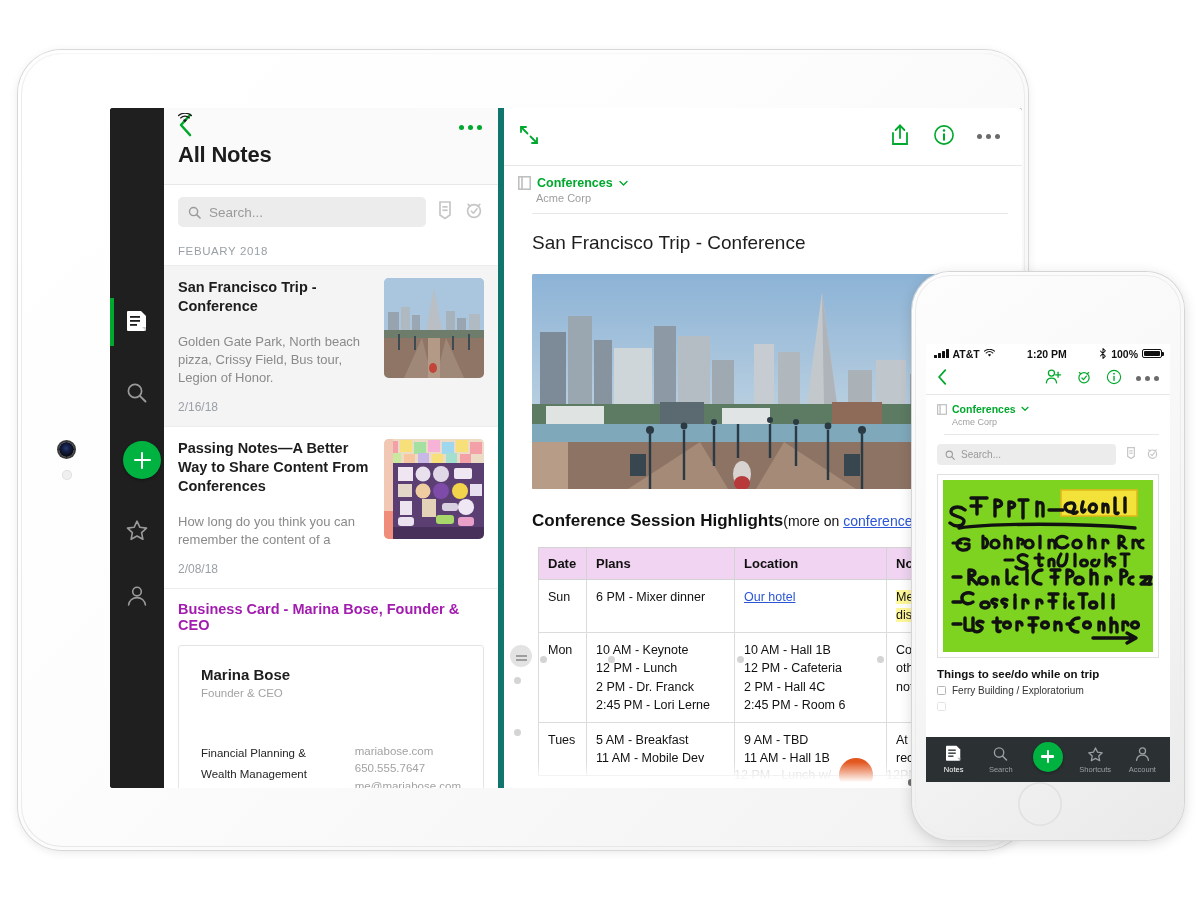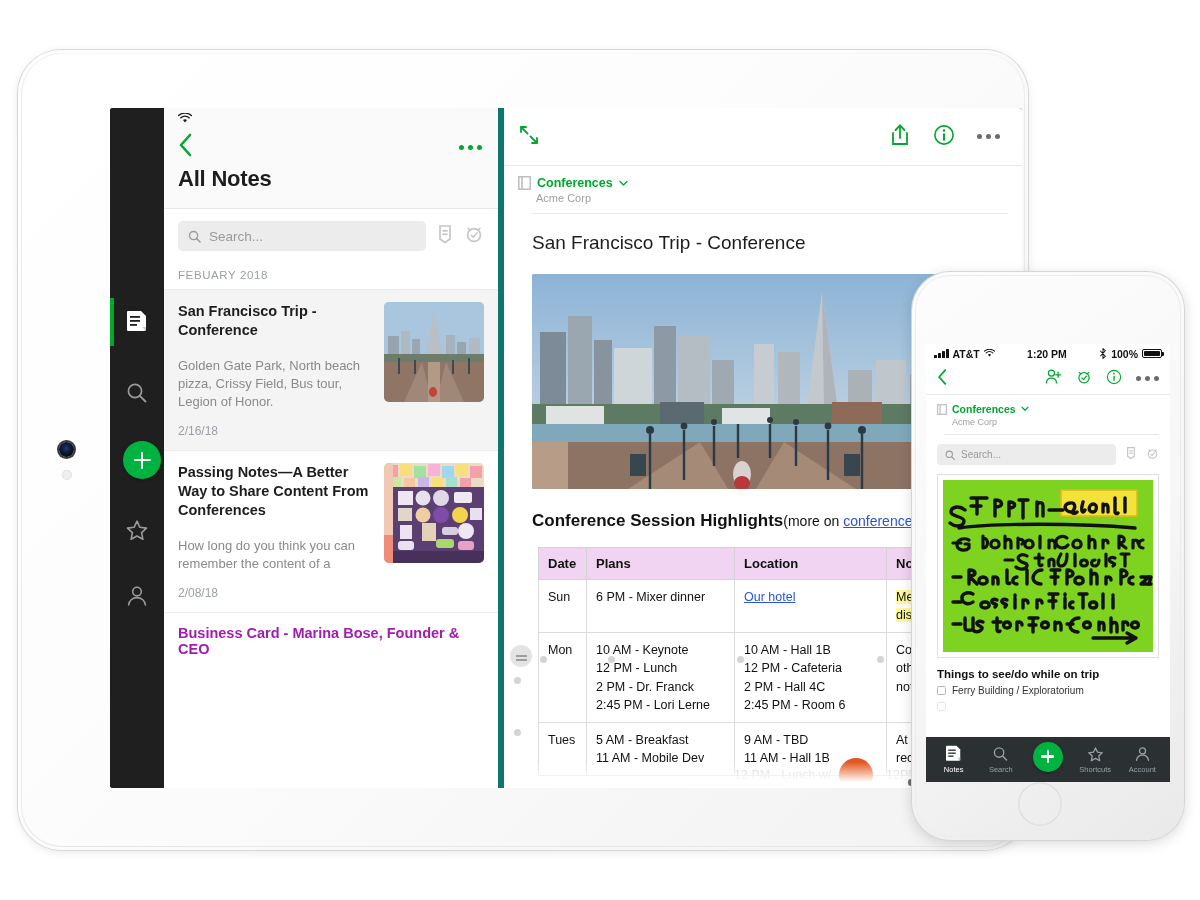--- a/index.html
+++ b/index.html
@@ -416,20 +416,32 @@
               <circle cx="82" cy="68" r="8" fill="#efe8f4"></circle>
               <rect x="14" y="78" width="16" height="9" rx="3" fill="#eae2ee"></rect>
               <rect x="52" y="76" width="18" height="9" rx="3" fill="#a8d86a"></rect>
               <rect x="74" y="78" width="16" height="9" rx="3" fill="#e8a0c8"></rect>
             </svg>
           </div>
         </div>
 
         <div class="bizwrap">
           <div class="biz-head">Business Card - Marina Bose, Founder &amp; CEO</div>
+          <div class="biz-card">
+            <div class="biz-name">Marina Bose</div>
+            <div class="biz-role">Founder &amp; CEO</div>
+            <div class="biz-bottom">
+              <div class="biz-serv">Financial Planning &amp; Wealth Management</div>
+              <div class="biz-contact">
+                <div>mariabose.com</div>
+                <div>650.555.7647</div>
+                <div>me@mariabose.com</div>
+              </div>
+            </div>
+          </div>
         </div>
       </div>
 
       <div class="editor-col">
 
         <div class="ed-topbar">
           <span>
             <svg width="22" height="22" viewBox="0 0 22 22">
               <polyline points="8,3 3,3 3,8" fill="none" stroke="#00a82d" stroke-width="1.8" stroke-linecap="round" stroke-linejoin="round"></polyline>
               <line x1="3" y1="3" x2="9.5" y2="9.5" stroke="#00a82d" stroke-width="1.8" stroke-linecap="round"></line>

